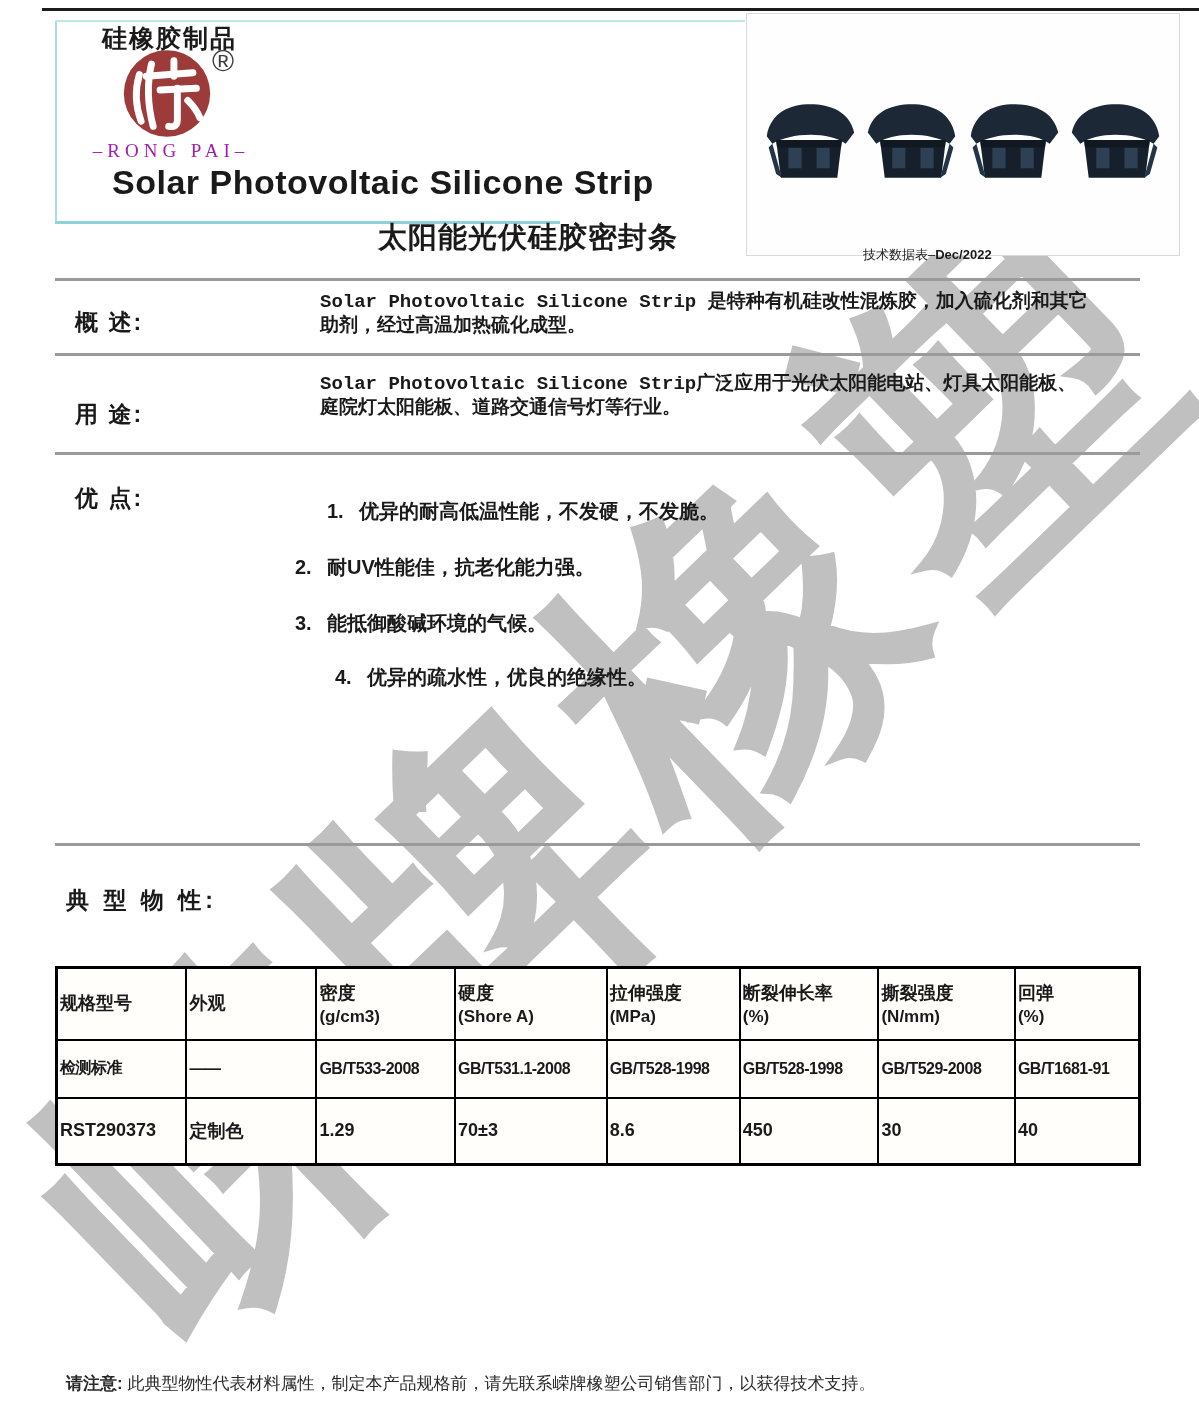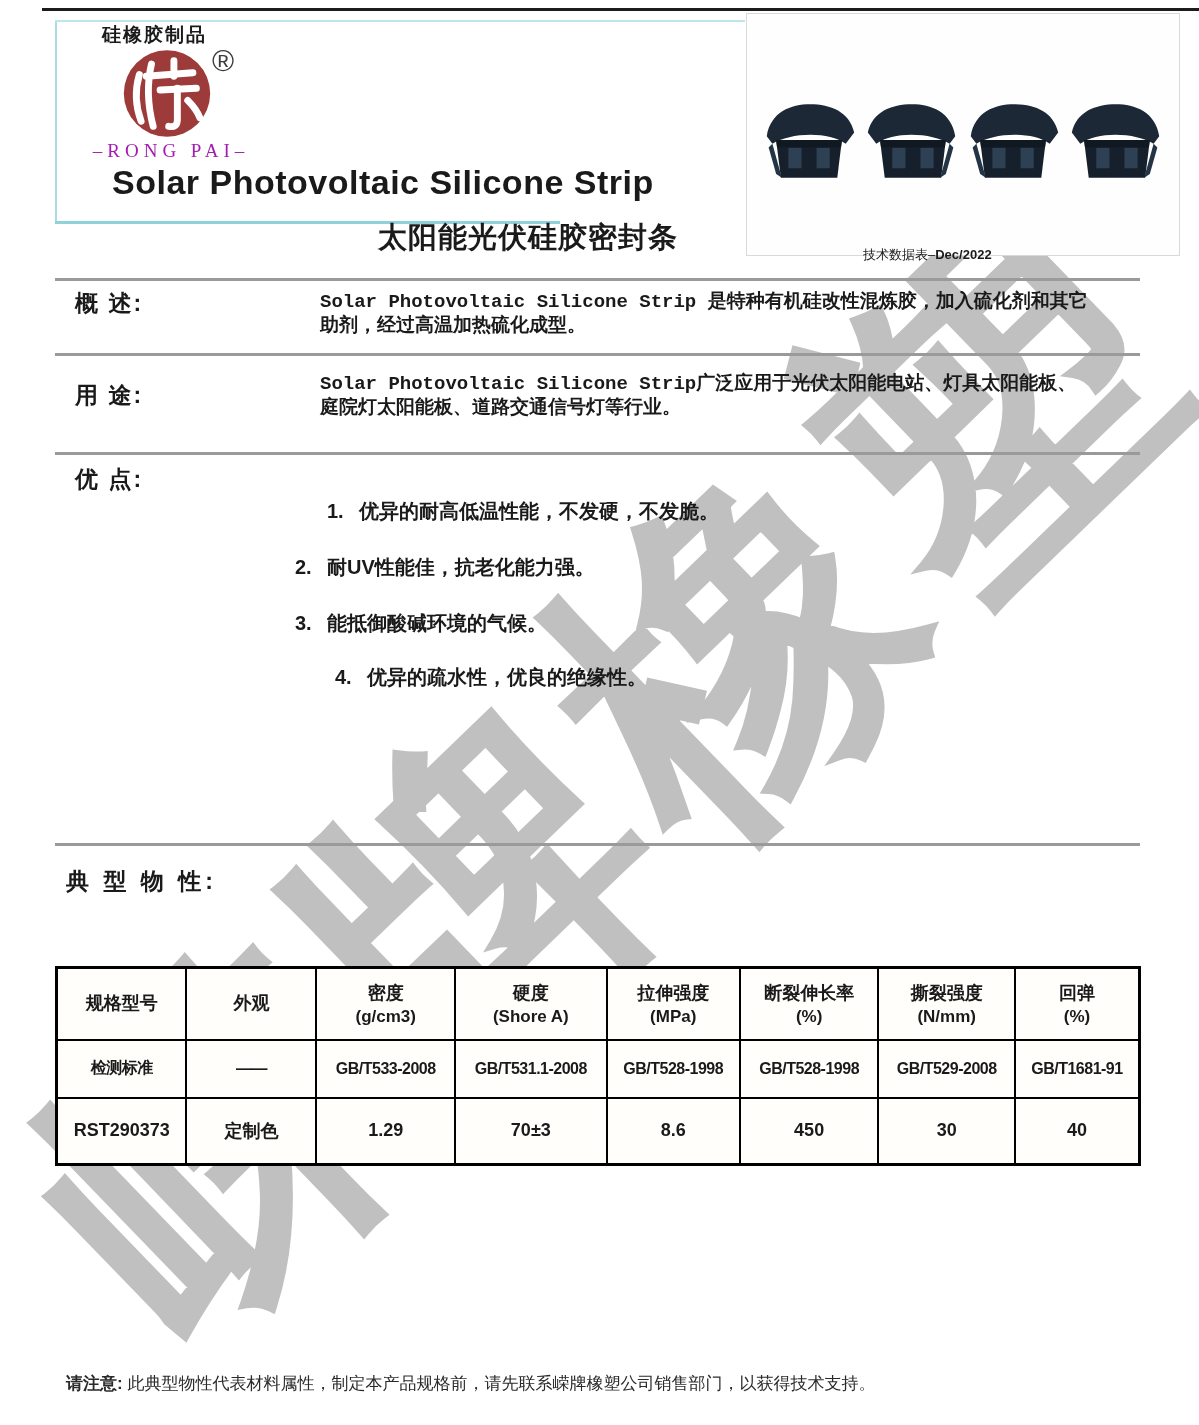--- a/index.html
+++ b/index.html
@@ -14,21 +14,21 @@
 
   .layer { position:absolute; left:0; top:0; width:100%; height:100%; z-index:1; }
 
   .top-rule { position:absolute; left:42px; top:8px; width:1157px; height:3px; background:#1c1c1c; }
 
   
   .frame-left   { position:absolute; left:55px;  top:20px;  width:2px;  height:203px; background:#aadde2; }
   .frame-top    { position:absolute; left:55px;  top:20px;  width:690px; height:2px;  background:#bfe7ea; }
   .frame-bottom { position:absolute; left:55px;  top:221px; width:505px; height:3px;  background:#8fd2da; }
 
-  .tagline { position:absolute; left:102px; top:22px; font-size:19px; font-weight:700; letter-spacing:2px; }
+  .tagline { position:absolute; left:102px; top:22px; font-size:25px; font-weight:700; letter-spacing:2px; }
 
   .logo-wrap { position:absolute; left:118px; top:46px; width:130px; height:95px; }
   .reg-mark { position:absolute; left:212px; top:44px; font-size:30px; color:#3c3c3c; font-weight:400; }
   .rongpai { position:absolute; left:86px; top:140px; width:170px; text-align:center;
     font-family:"Liberation Serif",serif; color:#a21caf; font-size:19px; letter-spacing:5px; white-space:nowrap; }
 
   .title-en { position:absolute; left:112px; top:163px; font-size:34px; font-weight:700; letter-spacing:0.5px; white-space:nowrap; }
   .title-zh { position:absolute; left:378px; top:218px; font-size:29px; font-weight:700; letter-spacing:1px; white-space:nowrap; }
 
   
@@ -36,36 +36,36 @@
     border:1px solid #d9d9d9; display:flex; align-items:center; justify-content:center; gap:8px; padding-top:12px; }
   .cap { width:94px; height:86px; }
   .cap.flip { transform:scaleX(-1); }
 
   .datasheet { position:absolute; left:863px; top:246px; font-size:13px; white-space:nowrap; }
   .datasheet b { font-weight:700; }
 
   .rule { position:absolute; left:55px; width:1085px; height:3px; background:#9a9a9a; }
   .rule-1 { top:278px; } .rule-2 { top:353px; } .rule-3 { top:452px; } .rule-4 { top:843px; }
 
-  .sec-label { position:absolute; left:75px; font-size:23px; font-weight:700; letter-spacing:2px; white-space:nowrap; }
+  .sec-label { position:absolute; left:75px; font-size:23px; font-weight:700; letter-spacing:2px; white-space:nowrap;margin-top:19px; }
   .lbl-overview { top:288px; } .lbl-usage { top:380px; } .lbl-adv { top:464px; }
   .lbl-props { left:66px; top:866px; letter-spacing:4px; }
 
   .sec-body { position:absolute; left:320px; width:772px; font-family:Liberation Mono, monospace;
     font-weight:700; font-size:19px; line-height:1.28; }
   .body-overview { top:290px; } .body-usage { top:372px; }
 
   .adv-item { position:absolute; left:295px; font-size:20px; font-weight:700; white-space:nowrap; }
   .adv-item .num { display:inline-block; width:32px; }
   .adv-1 { top:498px;margin-left:32px; } .adv-2 { top:554px; } .adv-3 { top:610px; } .adv-4 { top:664px;margin-left:40px; }
 
   
   table.props { position:absolute; left:55px; top:966px; width:1086px; border-collapse:collapse;
     background:#fffefb; table-layout:fixed; }
-  table.props td, table.props th { border:2px solid #000; text-align:center; vertical-align:middle; padding:2px 12px; }
+  table.props td, table.props th { border:2px solid #000; text-align:left; vertical-align:middle; padding:2px 2px; }
   table.props { border:3px solid #000; }
   tr.hdr td { height:72px; font-weight:700; font-size:18px; }
   tr.hdr .unit { font-weight:700; font-size:17px; margin-top:2px; }
   tr.std td { height:58px; font-size:16px; font-weight:700; font-family:"Liberation Sans",sans-serif;
     letter-spacing:-0.5px; white-space:nowrap; }
   tr.prd td { height:67px; font-size:18px; font-weight:700; }
 
   .footer { position:absolute; left:66px; top:1372px; font-size:17px; color:#2a2a2a; white-space:nowrap; }
   .footer .notice { font-weight:700; }
 </style>

